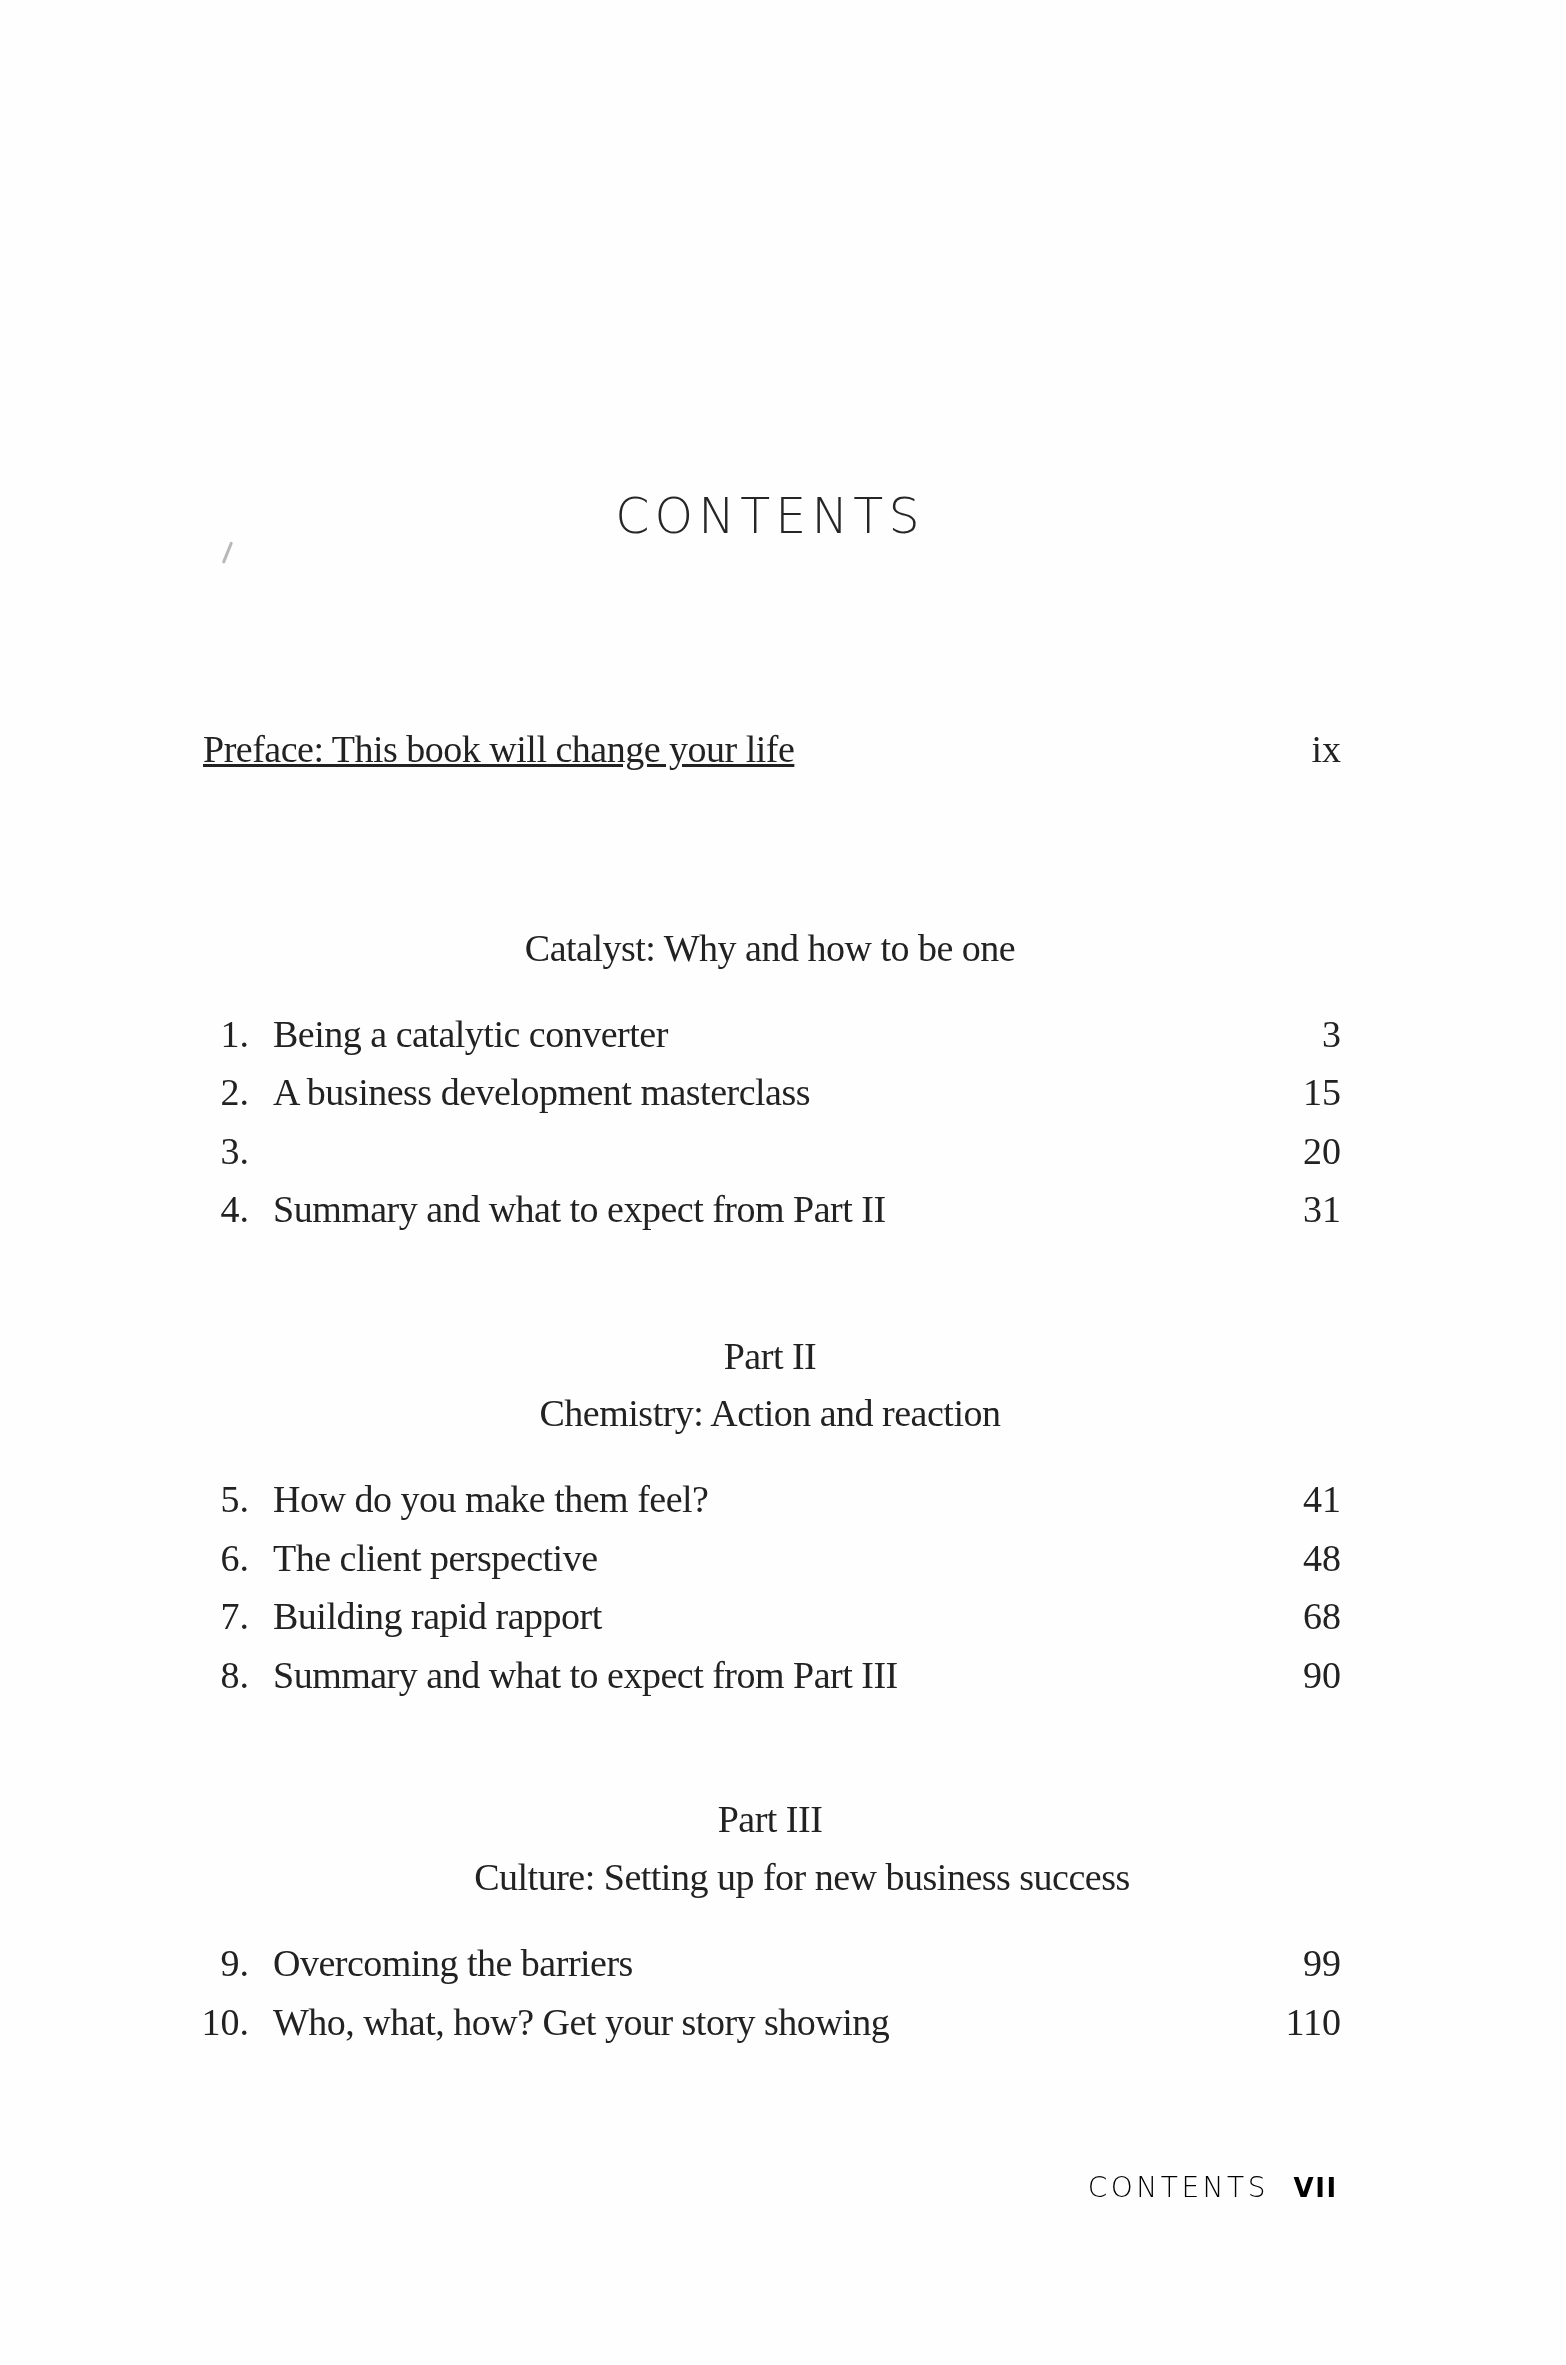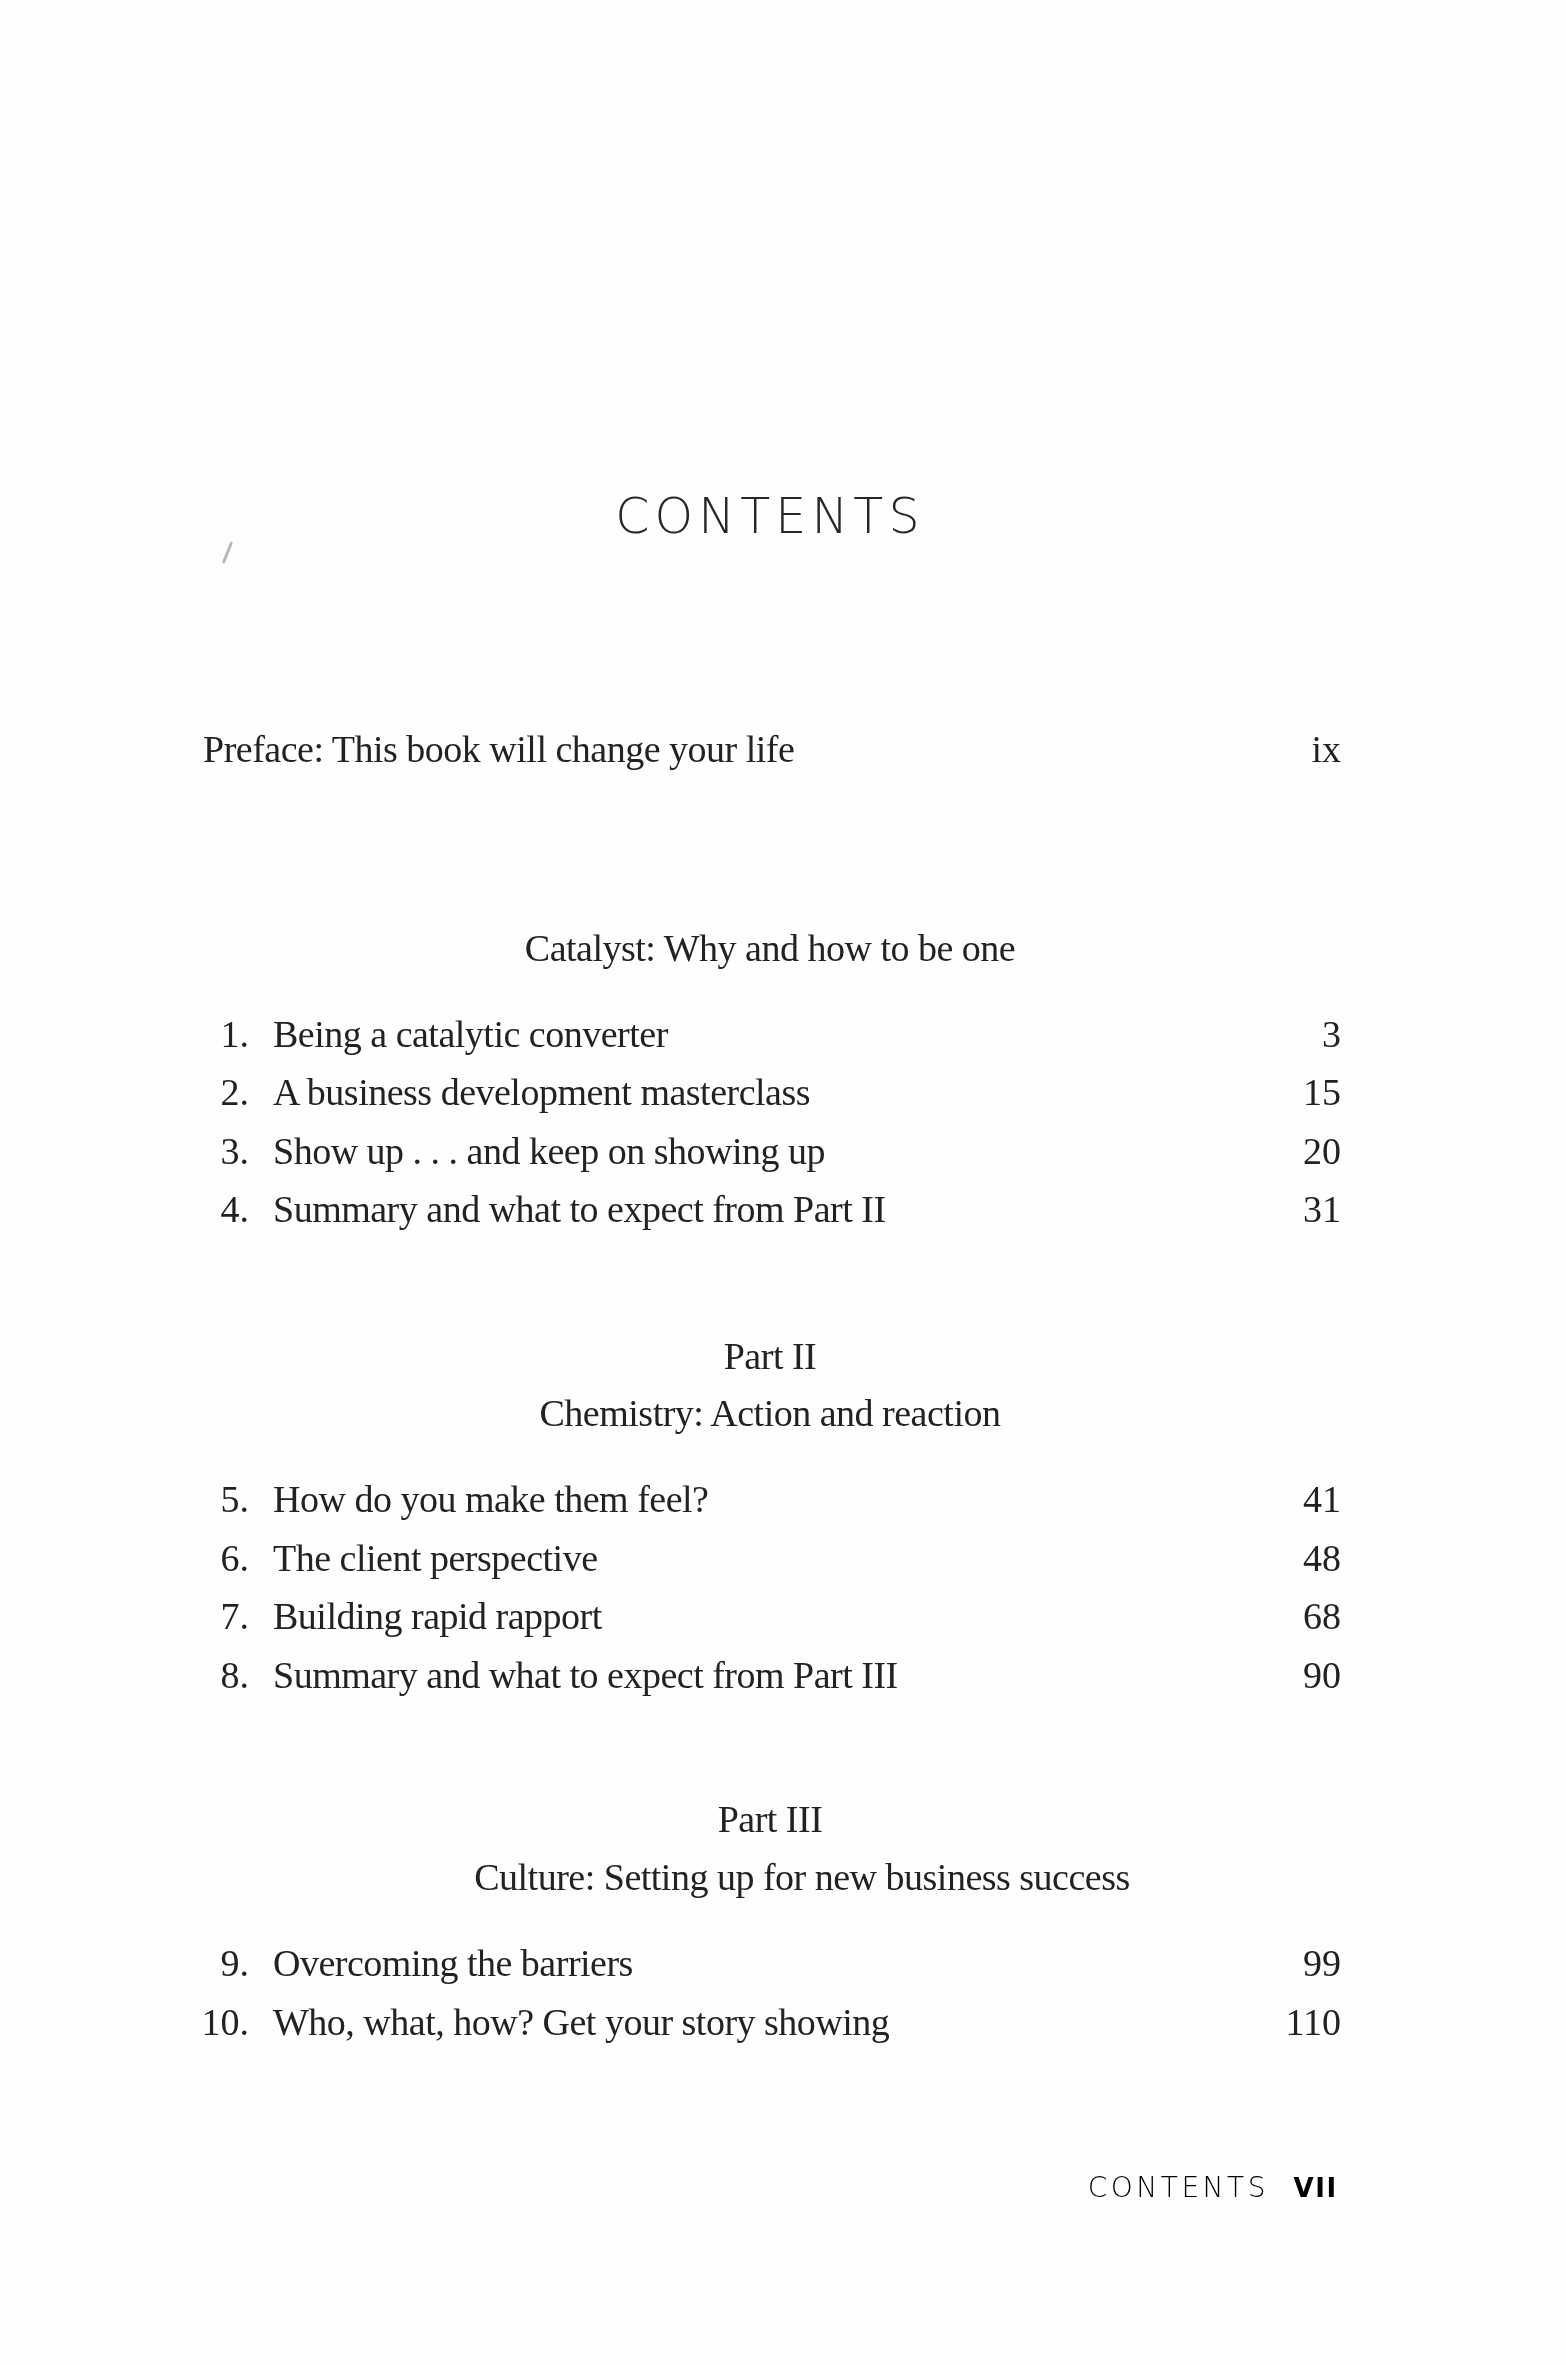--- a/index.html
+++ b/index.html
@@ -67,20 +67,21 @@
       letter-spacing: -0.5px;
     }
     .row .page-num {
       position: absolute;
       right: 226px; 
       text-align: right;
       white-space: nowrap;
     }
     .preface .title {
       left: 203px;
+      text-decoration: underline;
     }
     .part-label, .part-subtitle {
       position: absolute;
       left: 0;
       width: 1540px;
       text-align: center;
       font-size: 38px;
       line-height: 52px;
       letter-spacing: -0.5px;
       white-space: nowrap;
@@ -128,21 +129,20 @@
     <span class="title">Being a catalytic converter</span>
     <span class="page-num">3</span>
   </div>
   <div class="row" style="top:1066px;">
     <span class="num">2.</span>
     <span class="title">A business development masterclass</span>
     <span class="page-num">15</span>
   </div>
   <div class="row" style="top:1125px;">
     <span class="num">3.</span>
-    <span class="title">Show up . . . and keep on showing up</span>
     <span class="page-num">20</span>
   </div>
   <div class="row" style="top:1183px;">
     <span class="num">4.</span>
     <span class="title">Summary and what to expect from Part II</span>
     <span class="page-num">31</span>
   </div>
 
   <div class="part-label" style="top:1330px;">Part II</div>
   <div class="part-subtitle" style="top:1387px;">Chemistry: Action and reaction</div>

